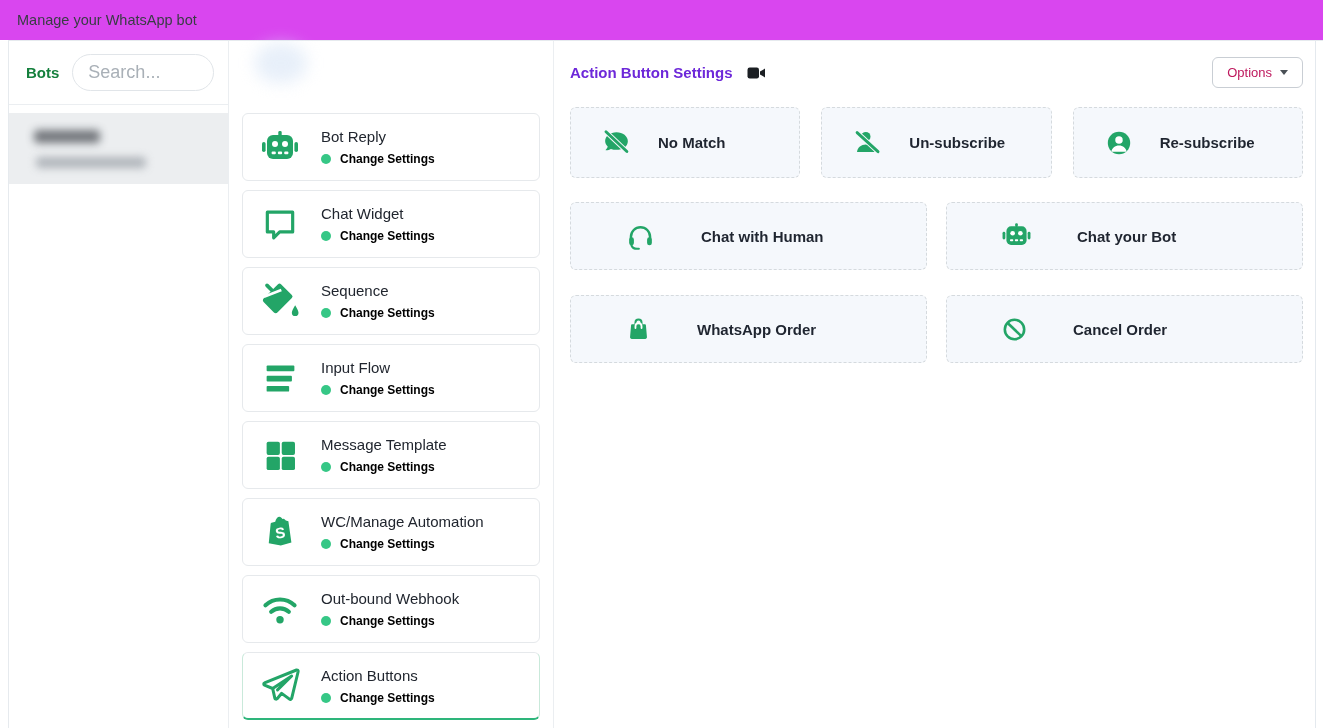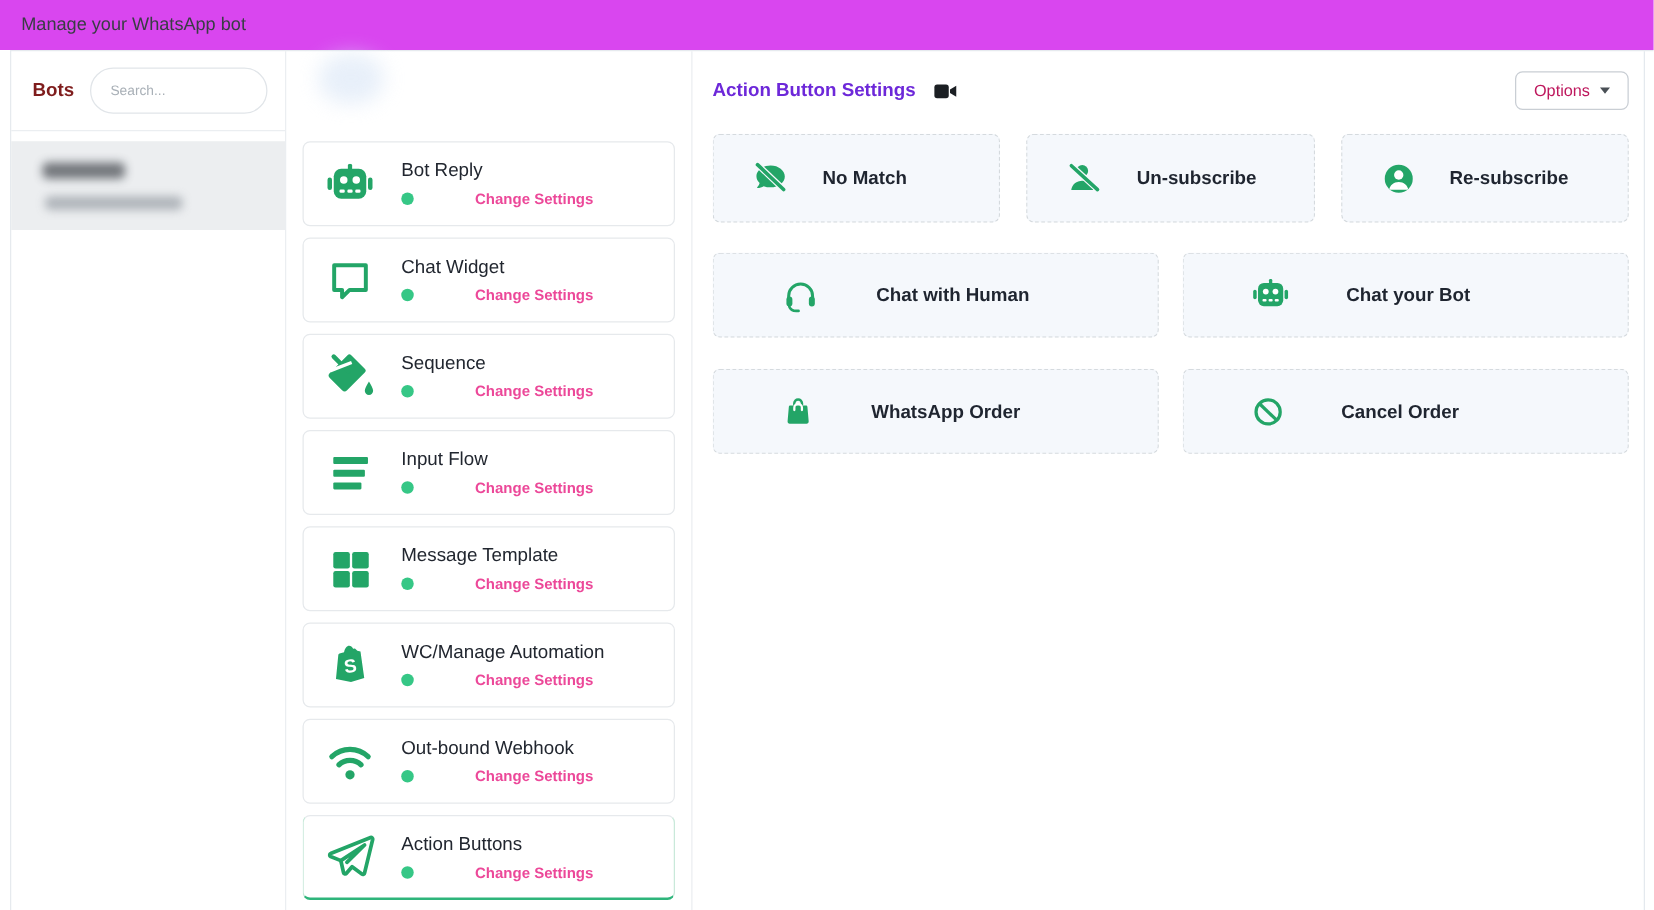--- a/index.html
+++ b/index.html
@@ -12,43 +12,43 @@
   .topbar-title { font-size:14.5px; color:#383d43; }
 
   
   .app { position:absolute; top:40px; left:8px; right:0; bottom:0; background:#fff;
          border-top:1px solid #e6eaee; border-left:1px solid #e6eaee; display:flex; }
 
   
   .sidebar { width:220px; flex:0 0 220px; border-right:1px solid #ebeef1; }
   .sidebar-header { height:64px; border-bottom:1px solid #ebeef1; display:flex; align-items:center;
                     padding:0 14px 0 17px; gap:13px; }
-  .sidebar-heading { font-size:15px; font-weight:700; color:#7f1d1d; }
+  .sidebar-heading { font-size:15px; font-weight:700; color:#15803d; }
   .search-input { flex:1; min-width:0; height:37px; border:1px solid #e1e5e9; border-radius:19px;
-                  padding:0 15px; font-size:11px; color:#495057; outline:none; background:#fff;
+                  padding:0 15px; font-size:18px; color:#495057; outline:none; background:#fff;
                   font-family:"Liberation Sans", sans-serif; }
   .search-input::placeholder { color:#a9b0b7; }
   .bot-item { margin-top:8px; height:71px; background:#eceef0; position:relative; cursor:pointer; }
   .blur-bar { position:absolute; border-radius:4px; }
   .blur-bar.b1 { left:25px; top:17px; width:66px; height:13px; background:#54585e; filter:blur(4px); opacity:.8; }
   .blur-bar.b2 { left:27px; top:44px; width:110px; height:11px; background:#9ba1a8; filter:blur(4px); opacity:.75; }
 
   
   .features { width:325px; flex:0 0 325px; border-right:1px solid #ebeef1; position:relative; padding-top:72px; }
   .blob { position:absolute; top:2px; left:26px; width:52px; height:40px; background:#d8e5f6;
           border-radius:46%; filter:blur(8px); opacity:.6; }
   .feature-card { margin:0 13px 9px 13px; height:68px; background:#fff; border:1px solid #e6e9ec;
                   border-radius:6px; display:flex; align-items:center; padding-left:16px; }
   .feature-card.active { border-bottom:2px solid #2eb57b; border-left-color:#c9e9da; border-right-color:#c9e9da; }
   .feature-icon { width:42px; flex:0 0 42px; display:flex; justify-content:center; margin-right:20px; color:#23a567; }
   .feature-text { display:flex; flex-direction:column; justify-content:center; }
   .feature-title { font-size:15px; font-weight:400; color:#21262f; }
   .feature-action { display:flex; align-items:center; gap:9px; margin-top:7px; }
   .dot { width:10px; height:10px; border-radius:50%; background:#36c786; }
-  .action-link { font-size:12px; font-weight:700; color:#ec4899; text-decoration:none; cursor:pointer;margin-left:40px; }
+  .action-link { font-size:12px; font-weight:700; color:#000000; text-decoration:none; cursor:pointer; }
 
   
   .panel { flex:1; min-width:0; padding:16px 20px 16px 16px; position:relative; }
   .panel-header { display:flex; align-items:center; height:31px; }
   .panel-title { font-size:15px; font-weight:600; color:#6d28d9; }
   .camera-wrap { margin-left:15px; display:flex; align-items:center; cursor:pointer; }
   .options-btn { margin-left:auto; height:31px; padding:0 14px; background:#fff; border:1px solid #c9ced4;
                  border-radius:6px; font-size:13px; color:#be185d; display:flex; align-items:center;
                  gap:8px; cursor:pointer; font-family:"Liberation Sans", sans-serif; }
   .caret-down { width:0; height:0; border-left:4px solid transparent; border-right:4px solid transparent;

